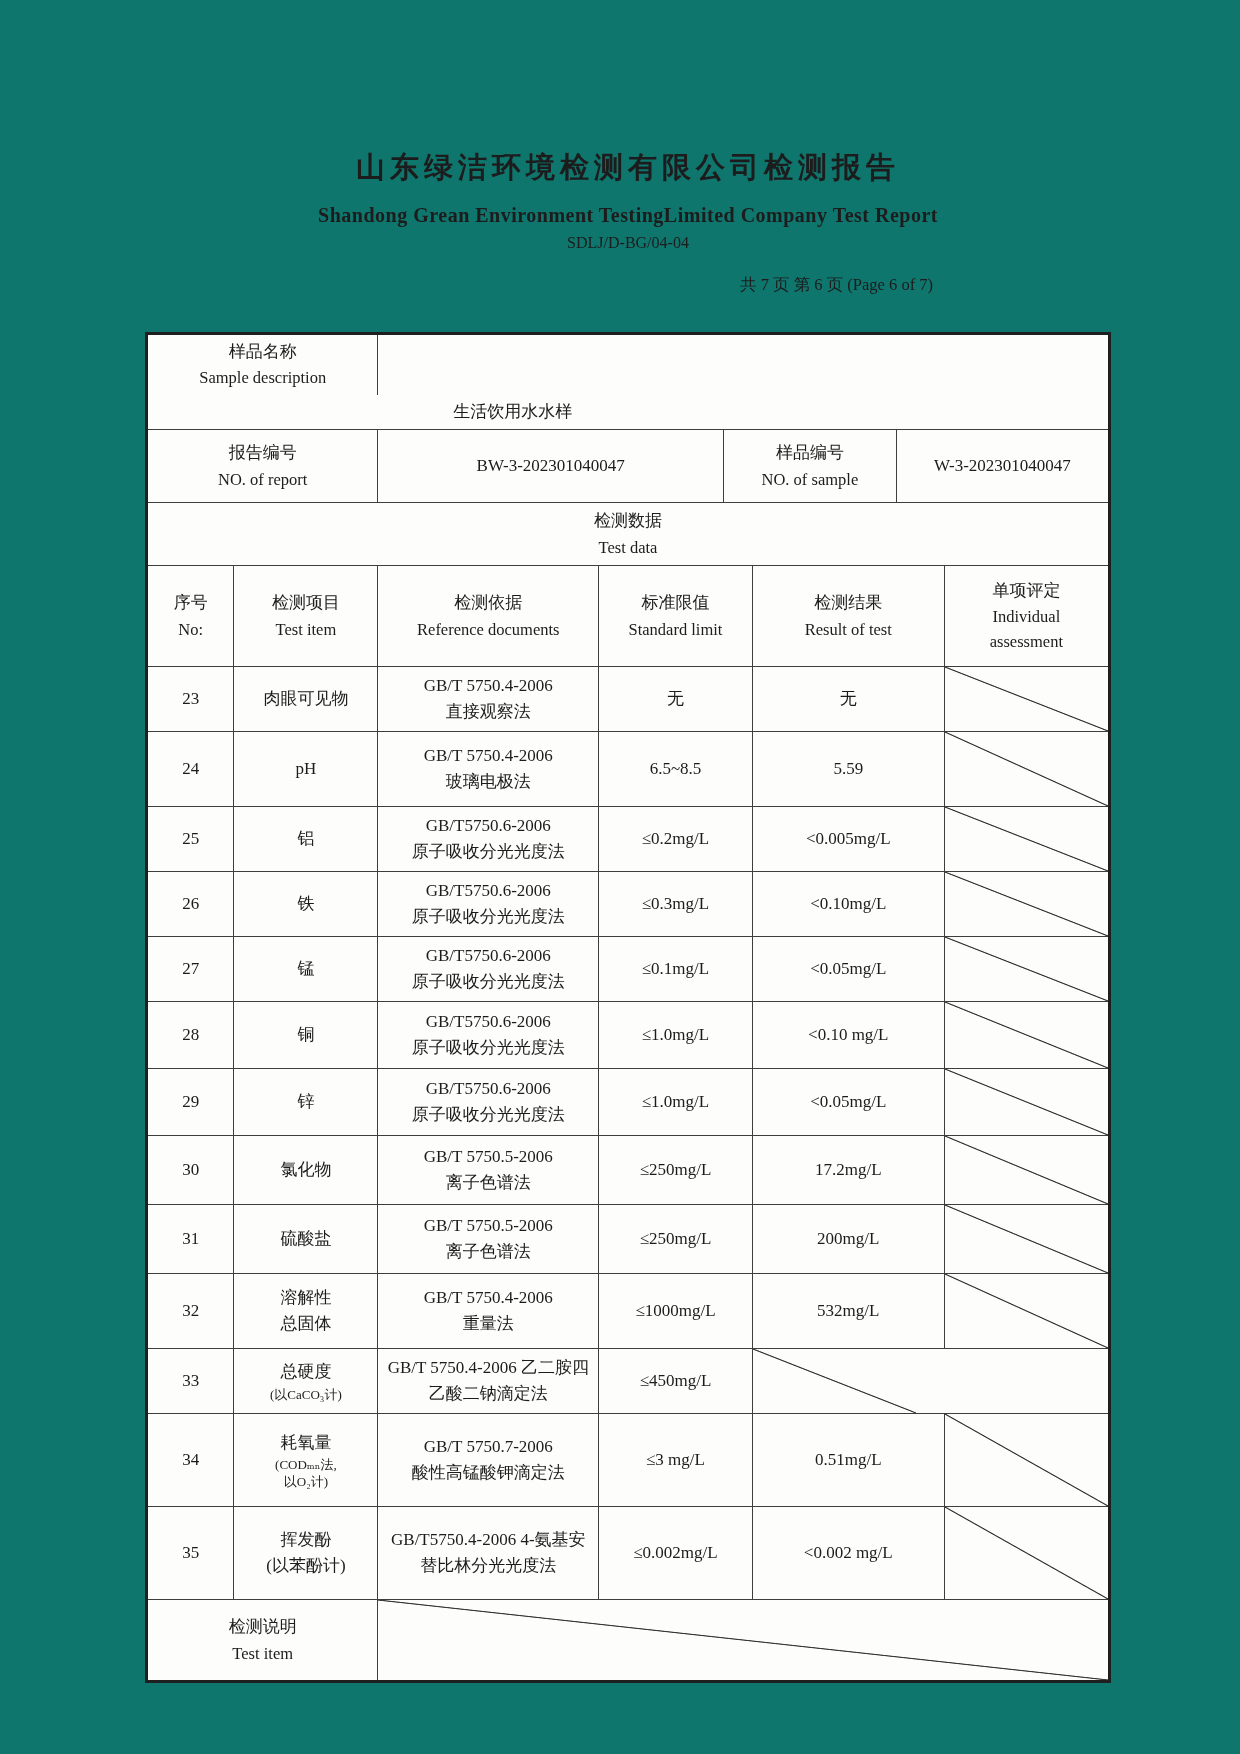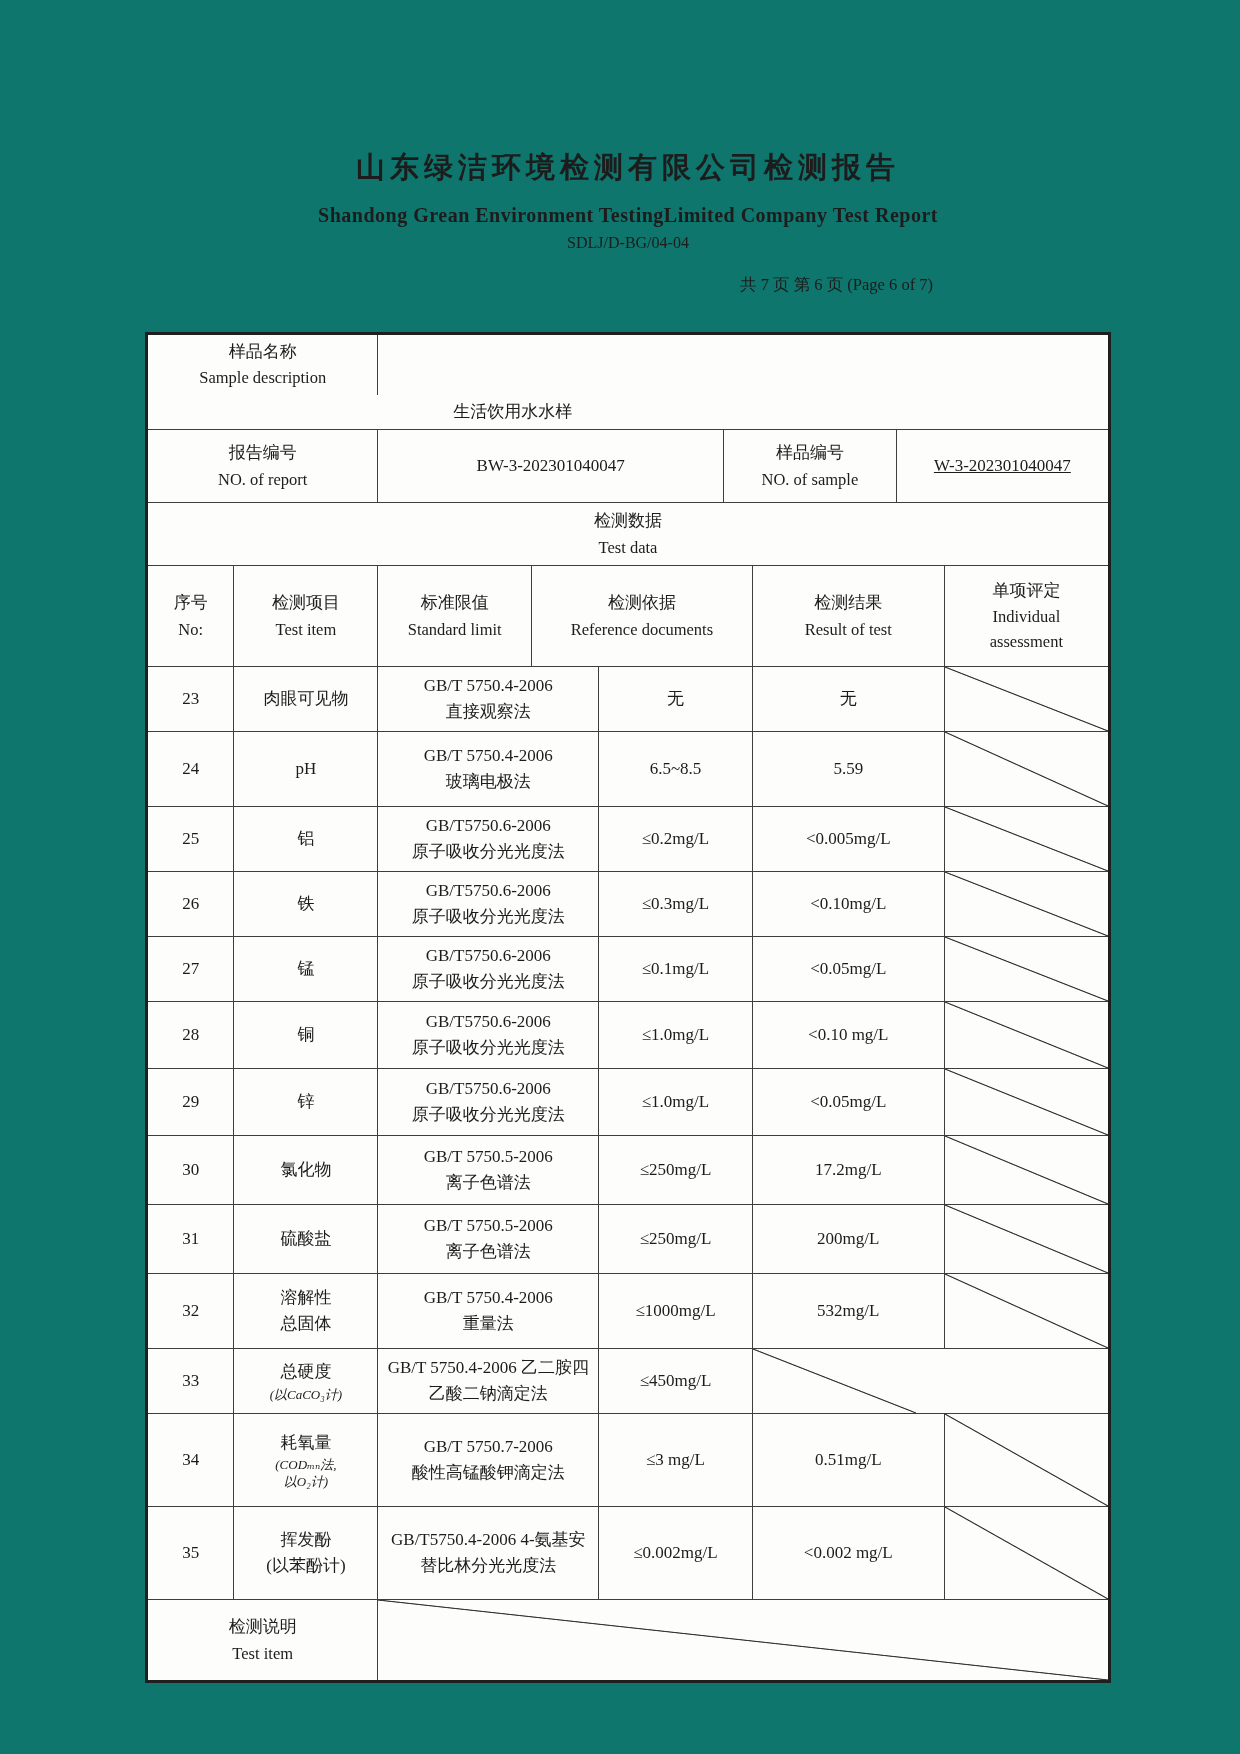--- a/index.html
+++ b/index.html
@@ -66,40 +66,40 @@
     align-items:center;
     text-align:center;
     padding:4px 6px;
     font-size:17px;
     line-height:1.55;
   }
   .cell:last-child{border-right:none;}
   .cn{font-size:17px;}
   .en{font-size:16.5px;}
   .pre{white-space:pre-line;}
-  .sub{font-size:13px;line-height:1.35;white-space:pre-line;font-style:italic;}
+  .sub{font-size:13px;line-height:1.35;white-space:pre-line;}
   .diag{
     background-image:linear-gradient(to top right,
       transparent calc(50% - 1px),
       #3a3a3a calc(50% - 0.2px),
       #3a3a3a calc(50% + 0.2px),
       transparent calc(50% + 1px));
   }
   
   .w-no{width:9%;}
   .w-item{width:15%;}
   .w-ref{width:23%;}
   .w-limit{width:16%;}
   .w-result{width:20%;}
   .w-assess{width:17%;}
   .w-label{width:24%;}
   .w-wide{width:76%;}
   .w-repno{width:36%;}
   .w-samplelbl{width:18%;}
-  .w-sampleno{width:22%;text-decoration:underline;}
+  .w-sampleno{width:22%;}
   
   .h-r1{min-height:68px;flex-direction:column;}
   .h-r2{min-height:72px;}
   .h-sec{min-height:62px;}
   .h-head{min-height:100px;}
   .h-d1{min-height:64px;}
   .h-d2{min-height:74px;}
   .h-d3{min-height:66px;}
   .h-d4{min-height:68px;}
   .h-d5{min-height:92px;}
@@ -148,27 +148,27 @@
 
       <div class="trow h-head">
         <div class="cell w-no">
           <div class="cn">序号</div>
           <div class="en">No:</div>
         </div>
         <div class="cell w-item">
           <div class="cn">检测项目</div>
           <div class="en">Test item</div>
         </div>
+        <div class="cell w-ref">
+          <div class="cn">检测依据</div>
+          <div class="en">Reference documents</div>
+        </div>
         <div class="cell w-limit">
           <div class="cn">标准限值</div>
           <div class="en">Standard limit</div>
-        </div>
-        <div class="cell w-ref">
-          <div class="cn">检测依据</div>
-          <div class="en">Reference documents</div>
         </div>
         <div class="cell w-result">
           <div class="cn">检测结果</div>
           <div class="en">Result of test</div>
         </div>
         <div class="cell w-assess">
           <div class="cn">单项评定</div>
           <div class="en">Individual</div>
           <div class="en">assessment</div>
         </div>

